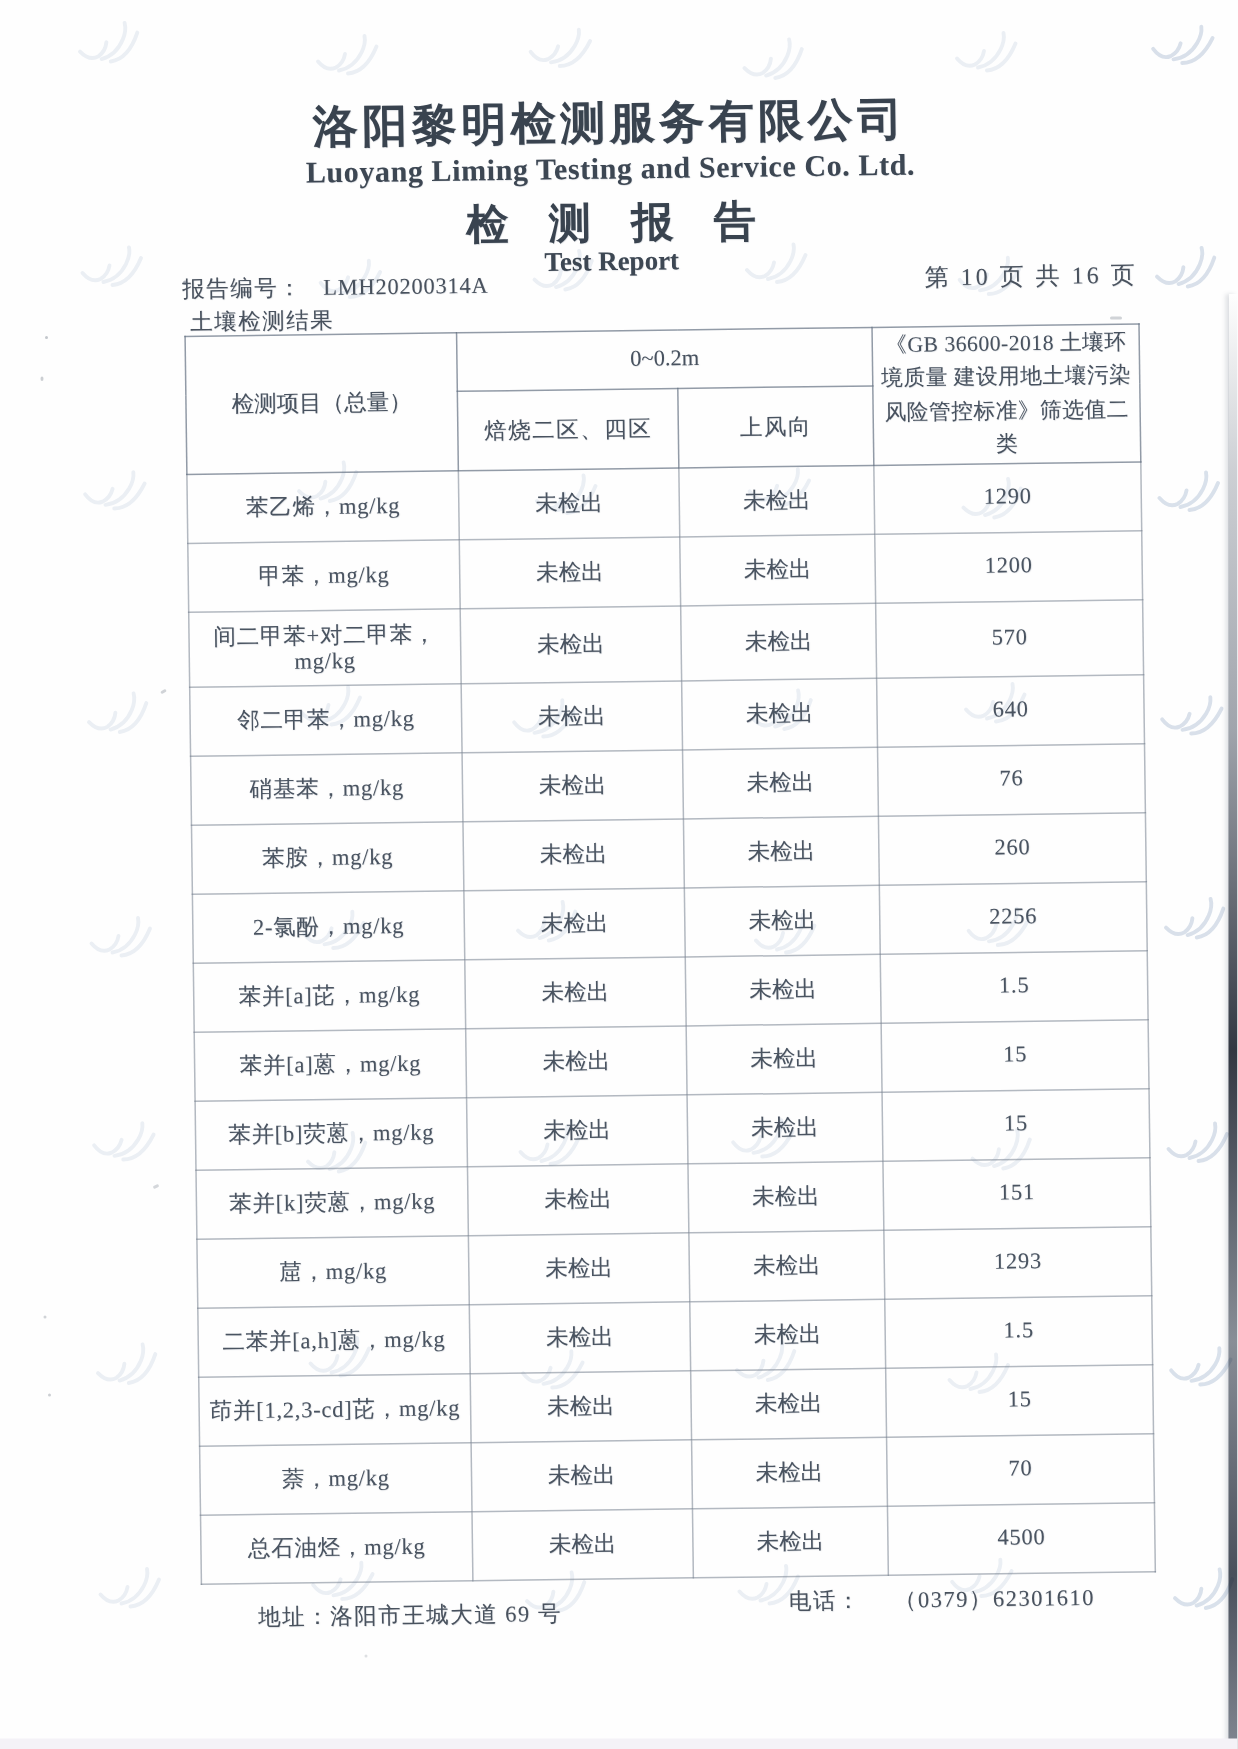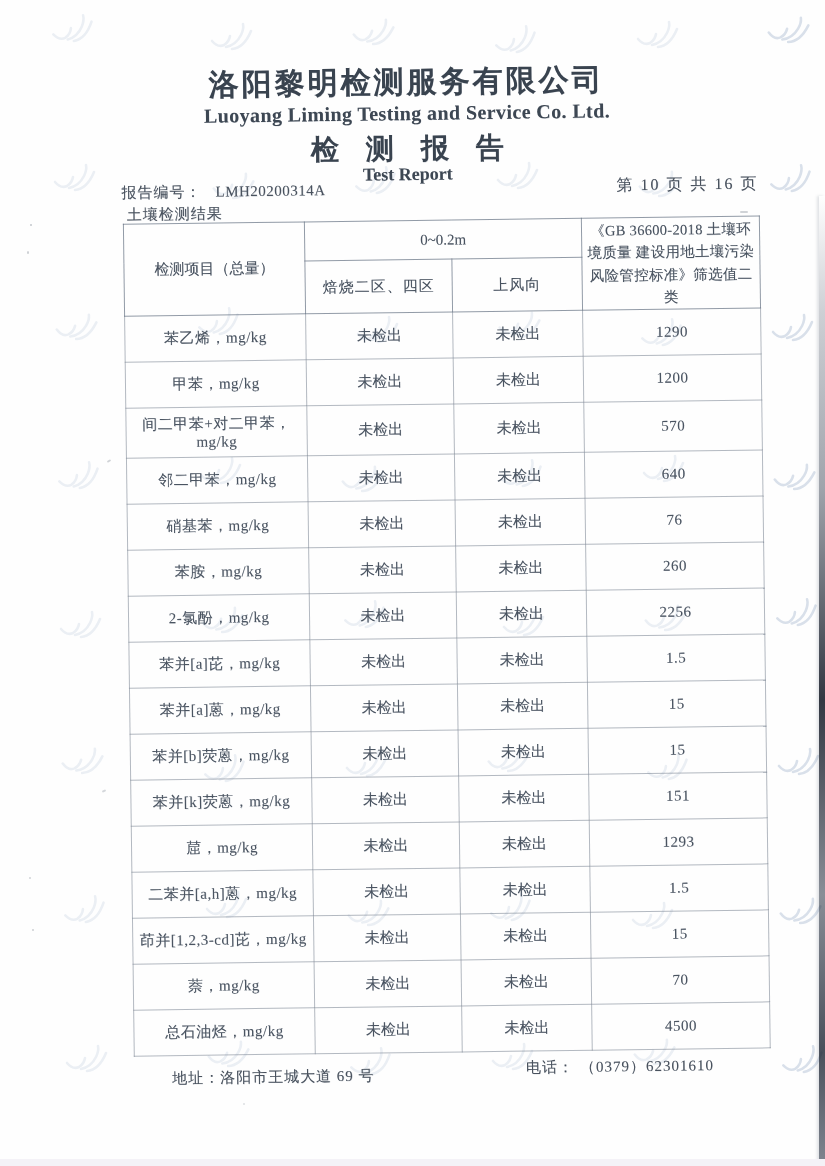--- a/index.html
+++ b/index.html
@@ -57,21 +57,21 @@
   tr.hdr2 th{height:50px;letter-spacing:1px;}
   th.gb-cell{font-size:14.5px;line-height:1.52;letter-spacing:0.3px;padding:2px 6px;}
   tbody tr{height:46px;}
   tbody tr.tall{height:50px;}
   td.c-item{letter-spacing:0.5px;}
   td.c-std{letter-spacing:0.5px;}
   
   .footer{position:absolute;top:1060px;left:0;width:100%;font-size:15px;letter-spacing:1px;}
   .addr{position:absolute;left:165px;top:6px;}
   .phone{position:absolute;left:519px;top:0;}
-  .phone .lbl{margin-right:6px;}
+  .phone .lbl{margin-right:22px;}
   
   .edge-strip{
     position:absolute;right:0;top:196px;width:6px;height:970px;pointer-events:none;
     background:linear-gradient(180deg,
       rgba(60,70,88,0) 0%,
       rgba(60,70,88,0.25) 12%,
       rgba(45,55,72,0.45) 30%,
       rgba(22,28,40,0.88) 52%,
       rgba(40,50,66,0.55) 72%,
       rgba(28,36,50,0.8) 88%,

